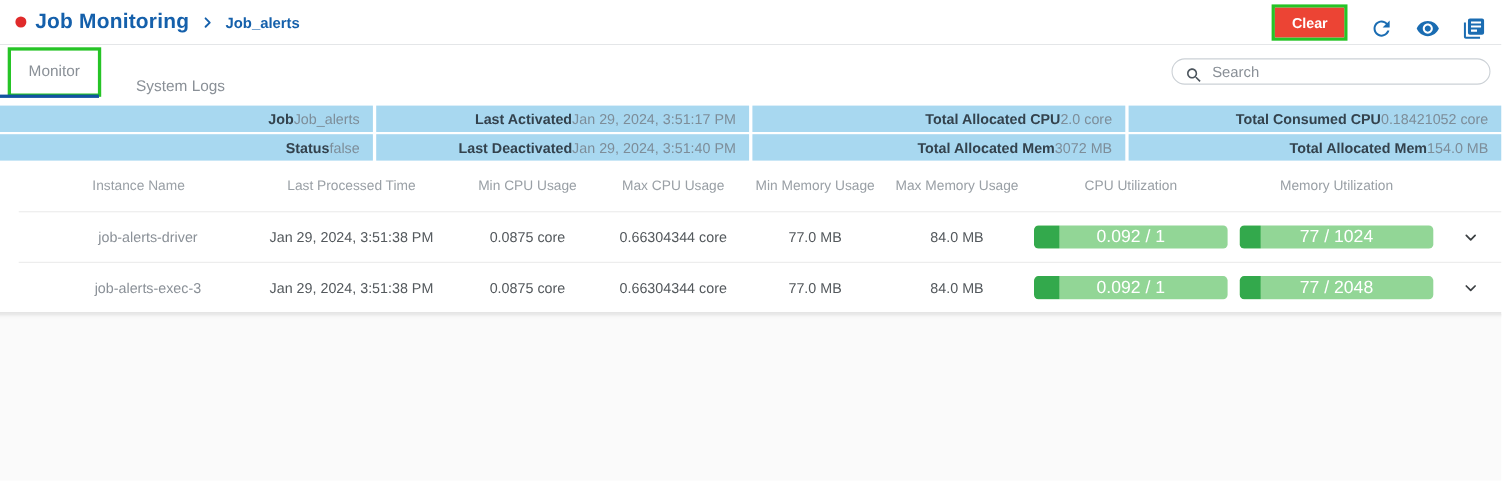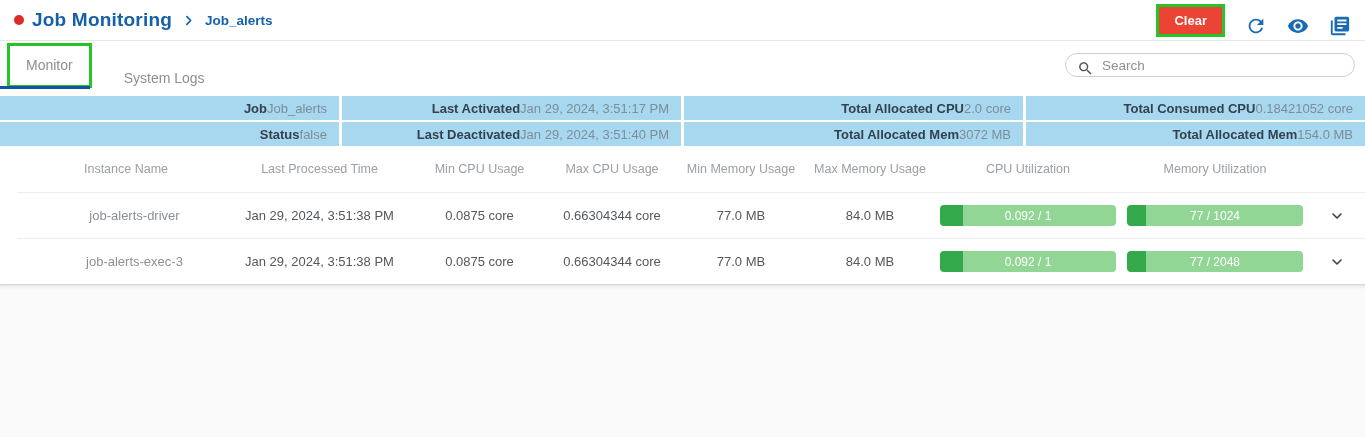--- a/index.html
+++ b/index.html
@@ -52,21 +52,21 @@
   .thead .c, .trow .c { text-align:center; white-space:nowrap; }
   .thead .c-first, .trow .c-first { text-align:center; padding-left:25px; }
   .trow { height:46px; border-top:1px solid #ececec; font-size:13px;margin-left:17px; }
   .cell-name { color:#8a9097; }
   .cell-val { color:#53585c; }
   .bar { position:relative; width:176px; height:21px; margin:0 auto; background:#92d696;
     border-radius:4px; overflow:hidden; }
   .bar-fill { position:absolute; left:0; top:0; bottom:0; background:#33a94c;
     border-radius:4px 0 0 4px; }
   .bar-label { position:absolute; inset:0; display:flex; align-items:center; justify-content:center;
-    color:#fff; font-size:12px; }
+    color:#fff; font-size:16px; }
   .chev-btn { background:none; border:none; cursor:pointer; display:flex; align-items:center;
     justify-content:center; width:100%; }
 
   
   .bottom { flex:1; background:#fafafa; border-top:1px solid #d6d6d6;
     box-shadow:inset 0 5px 5px -5px rgba(0,0,0,.18); }
 </style>
 </head>
 <body>
 

